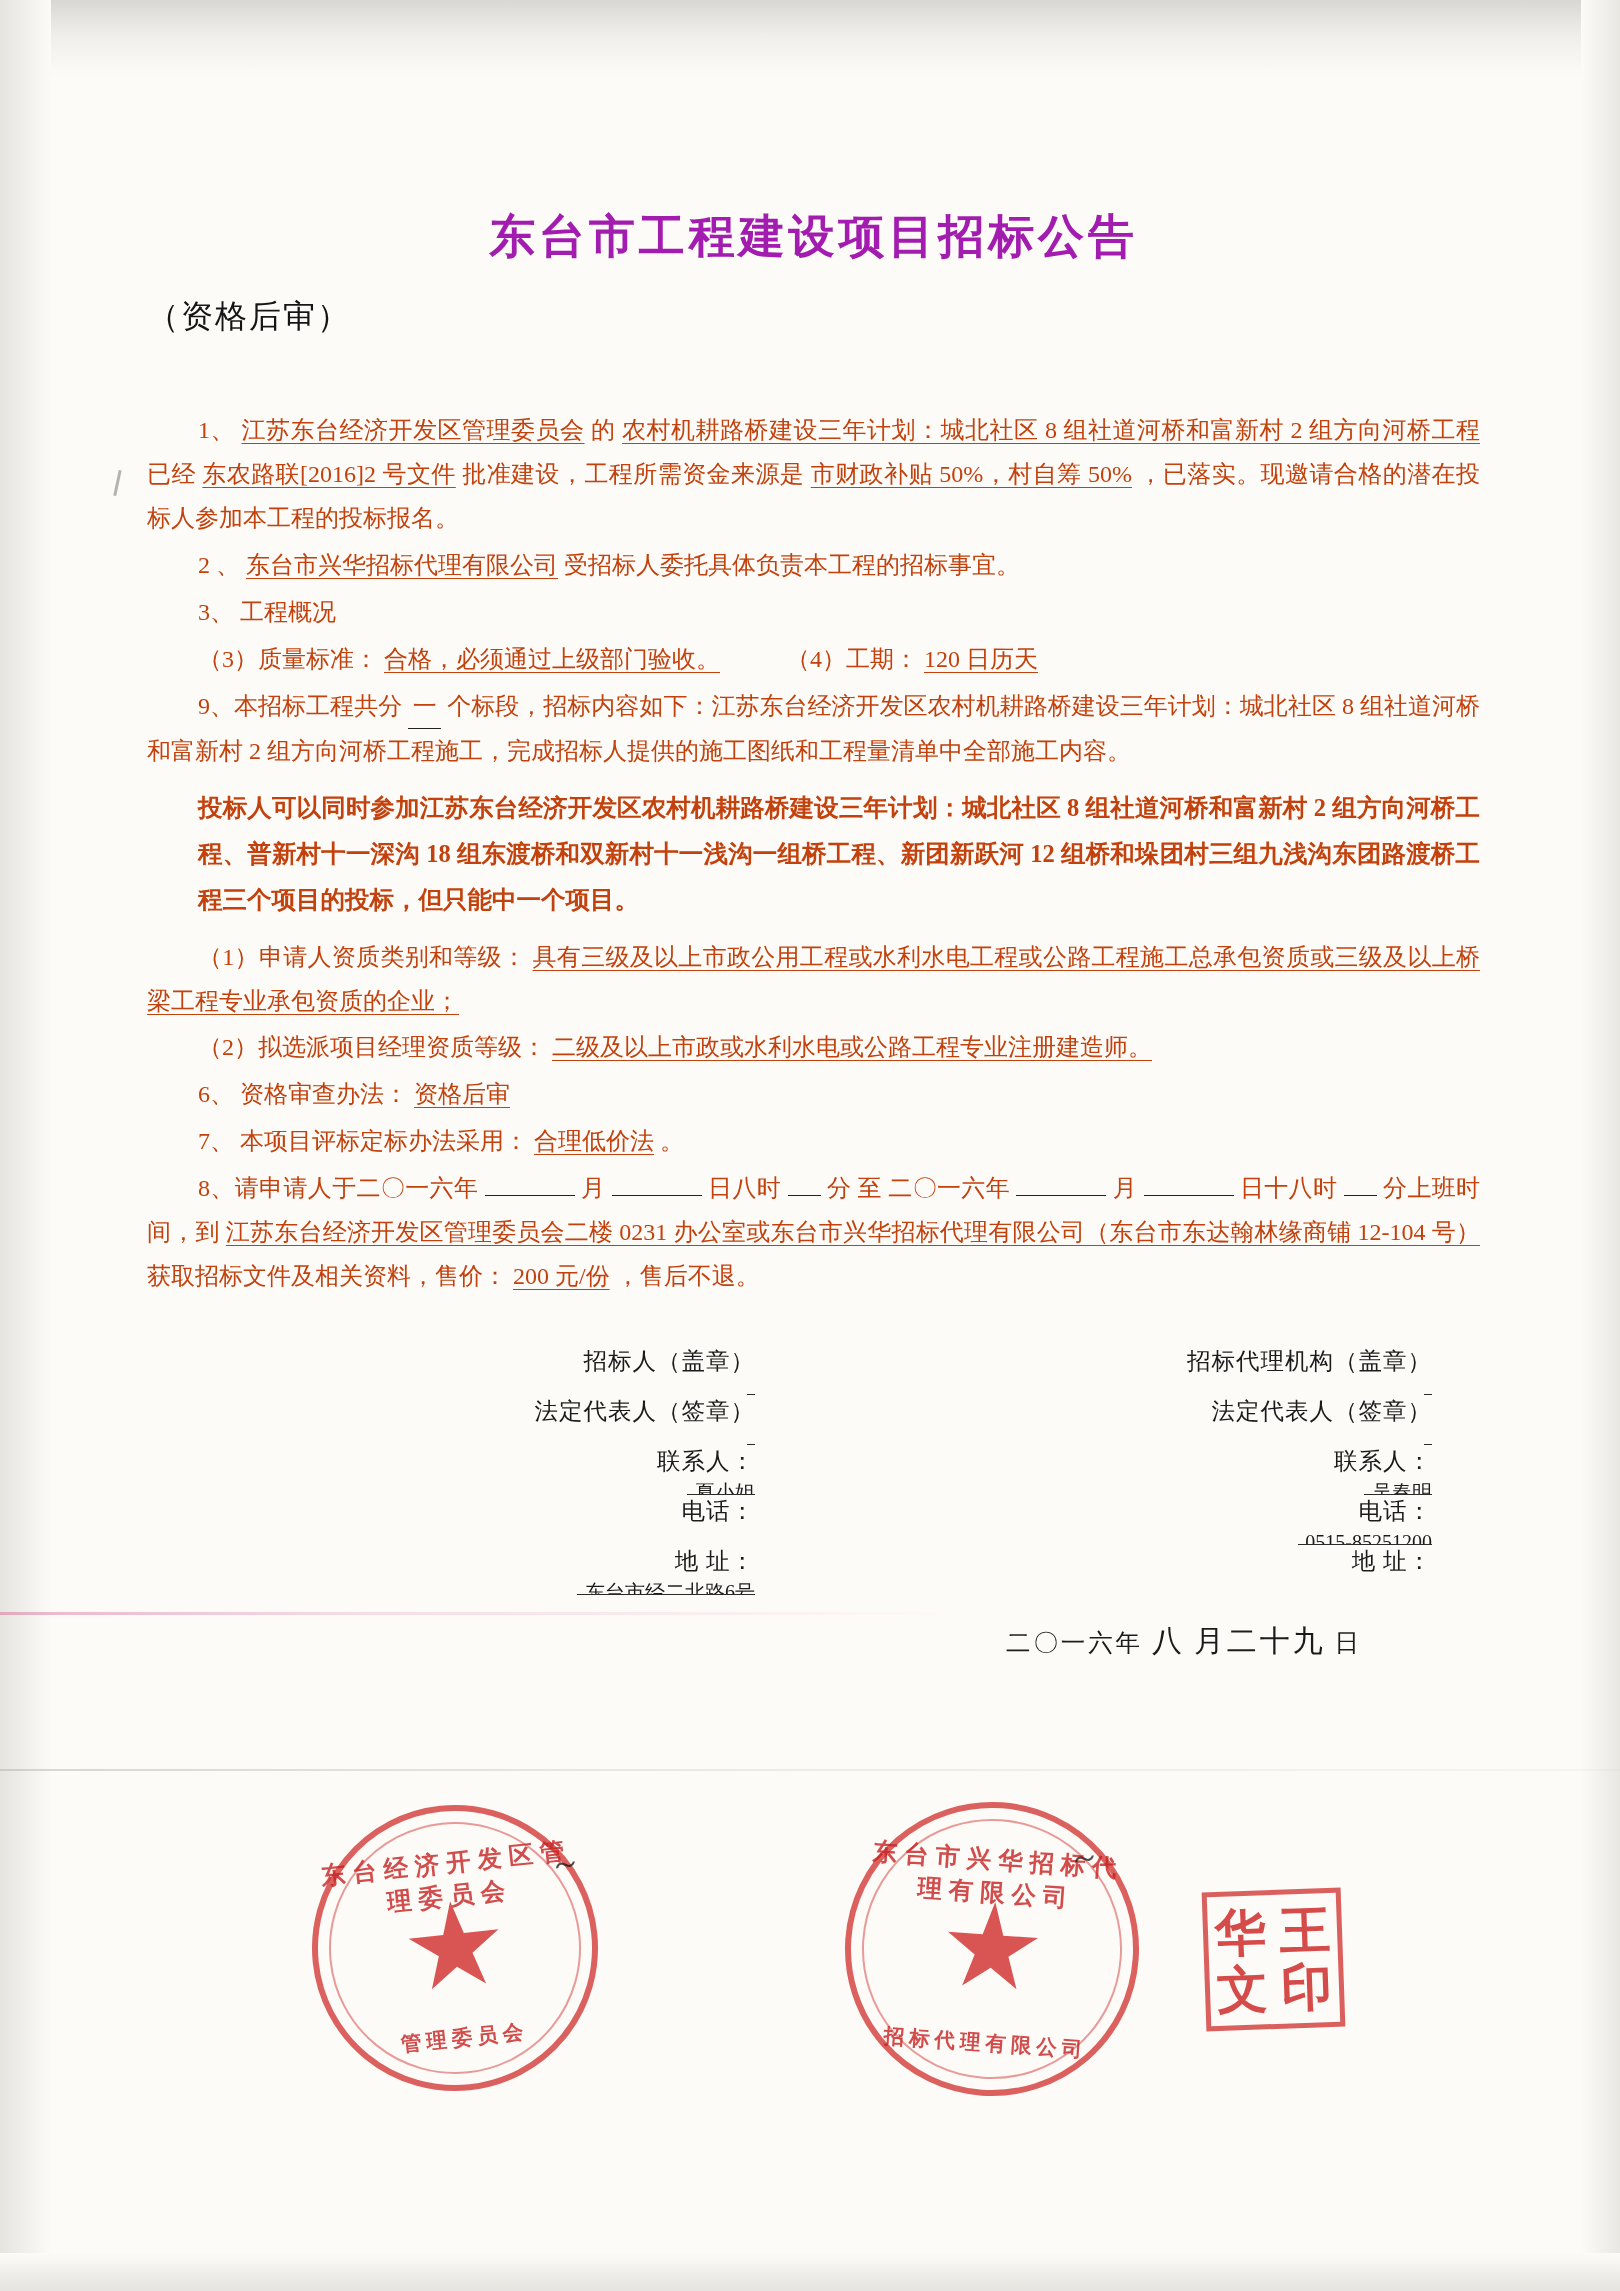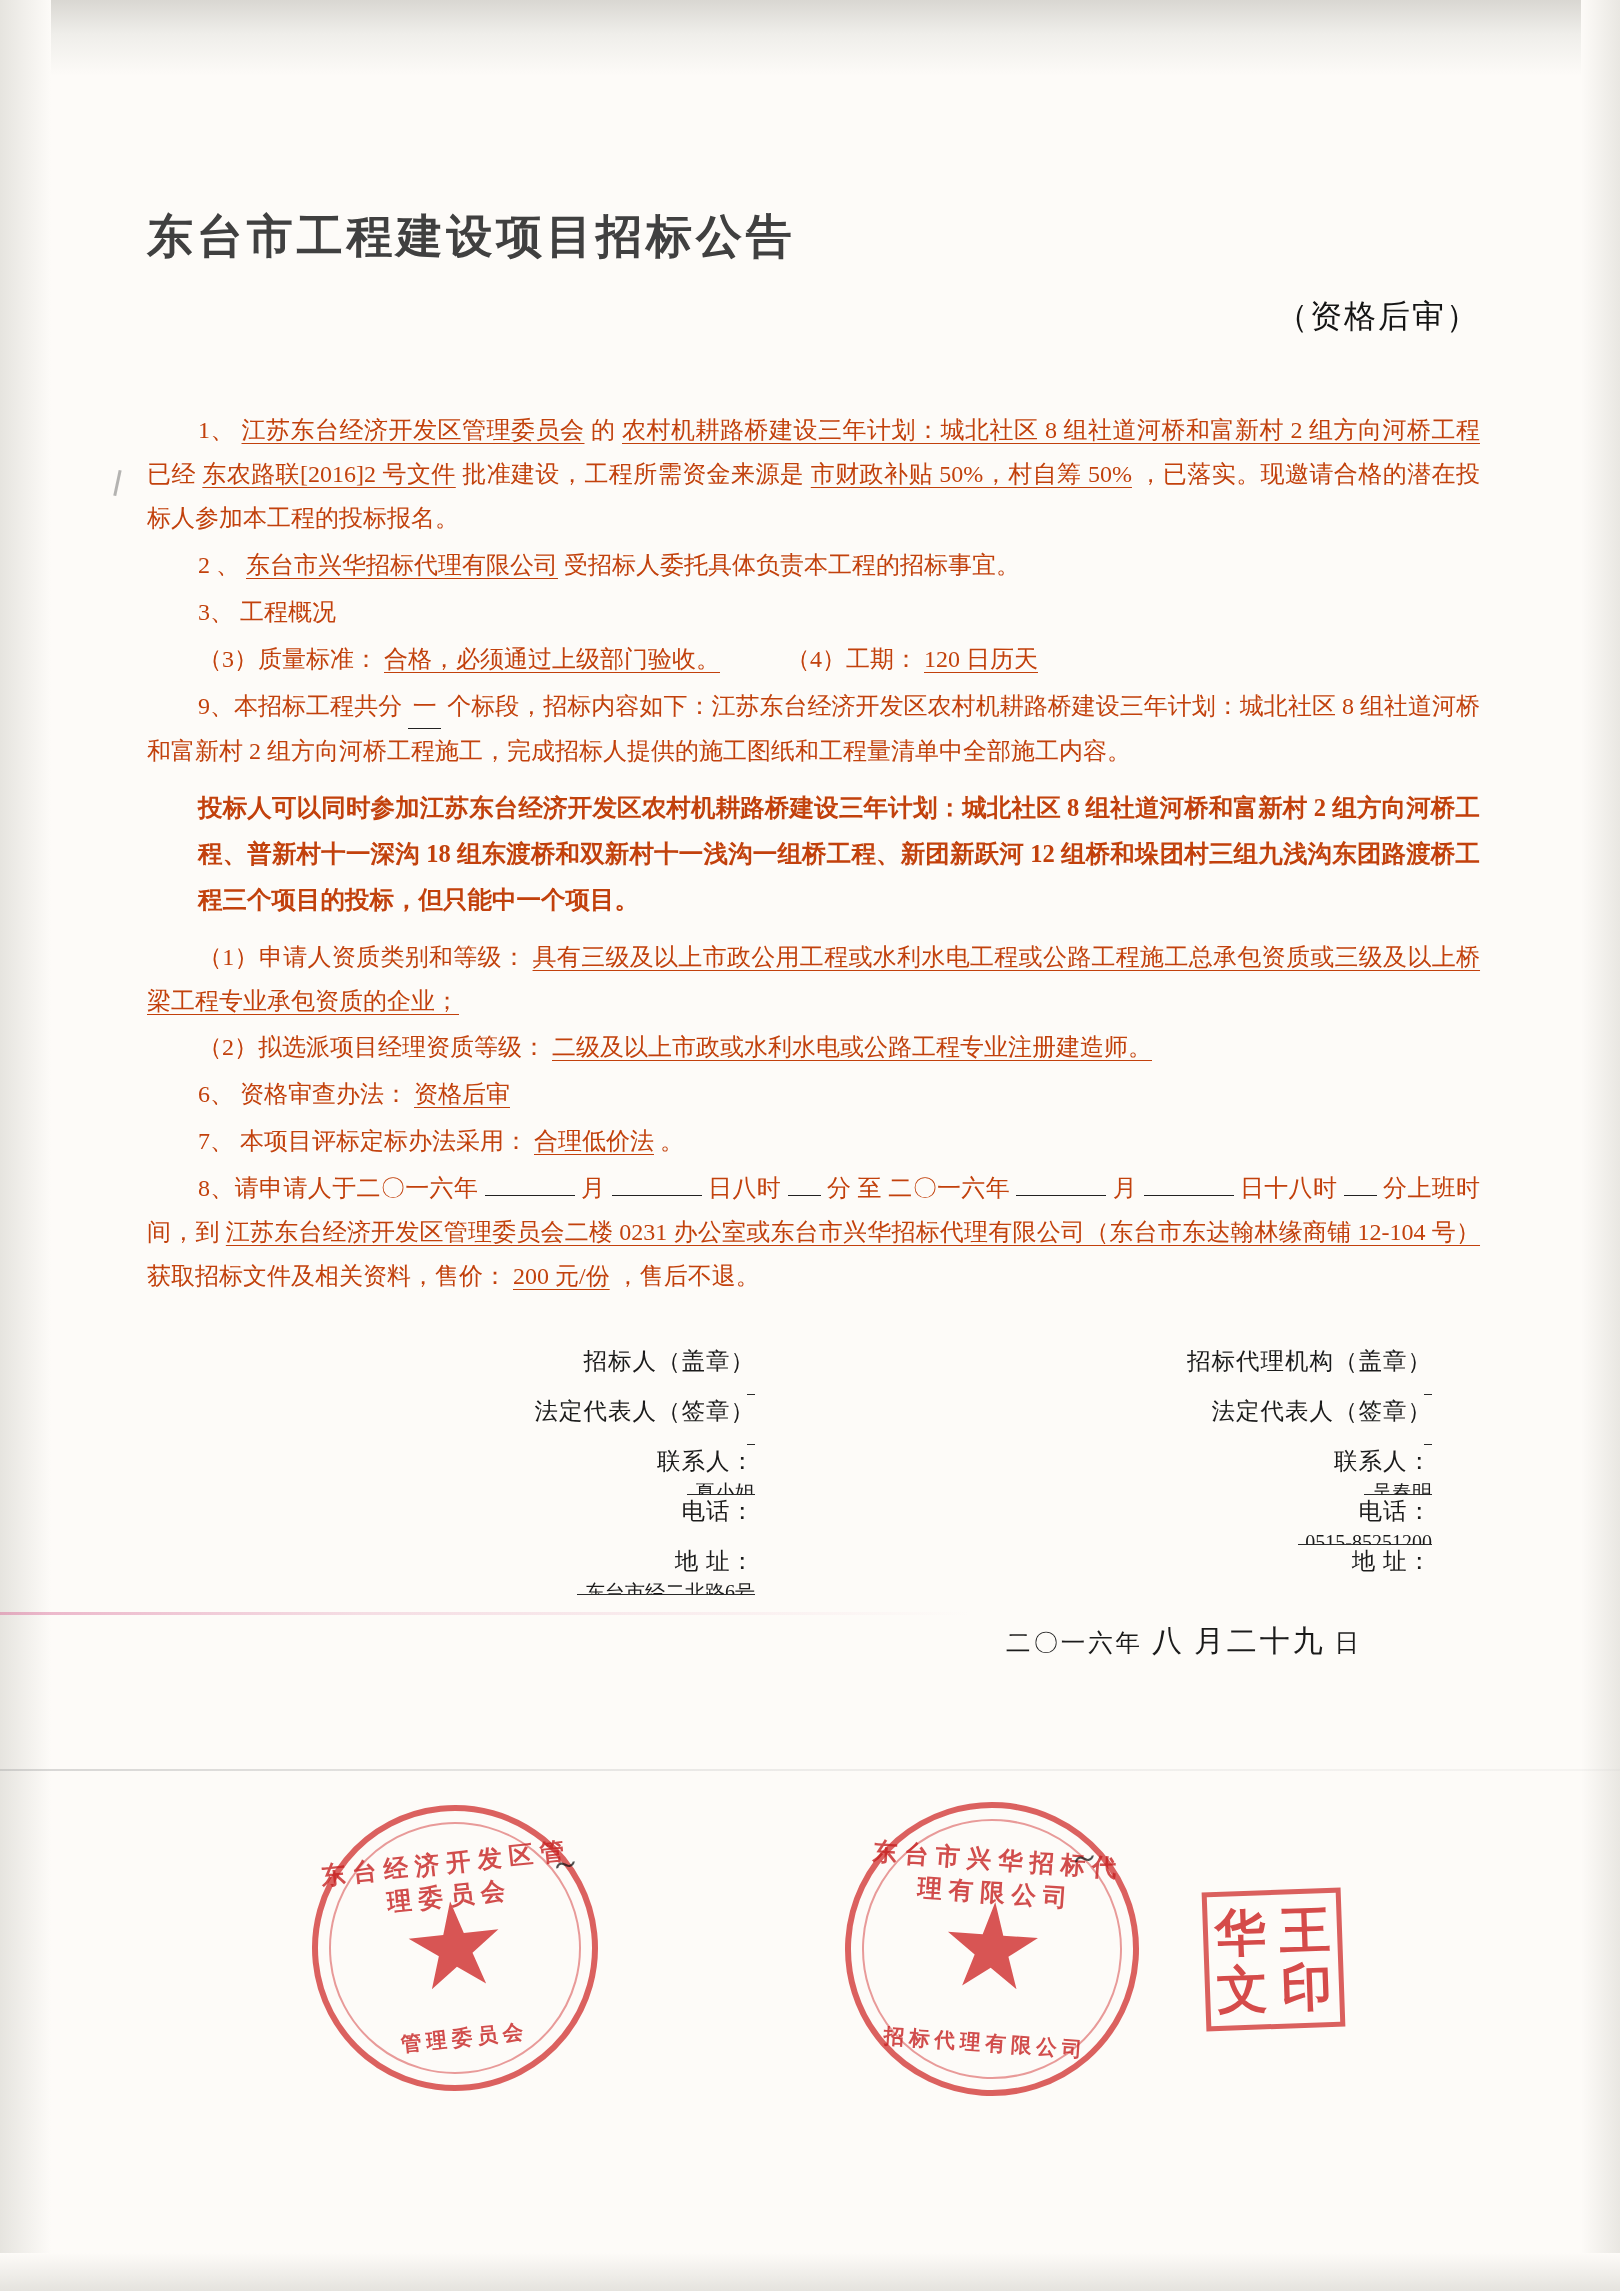--- a/index.html
+++ b/index.html
@@ -53,28 +53,28 @@
     position: absolute;
     left: 147px;
     top: 118px;
     width: 1333px;
   }
 
   h1.doc-title {
     font-family: "DejaVu Serif", "Liberation Serif", serif;
     font-size: 46px;
     font-weight: bold;
-    text-align: left;
+    text-align: center;
     letter-spacing: 3.9px;
     margin: 88px 0 0 0;
-    color: #404040;
+    color: #a21caf;
   }
   .doc-subtitle {
     font-size: 32px;
-    text-align: right;
+    text-align: left;
     margin-top: 27.4px;
     letter-spacing: 2px;
     color: #151515;
   }
 
   .body-text {
     margin-top: 69px;
     font-size: 24px;
     line-height: 44px;
     text-align: justify;

